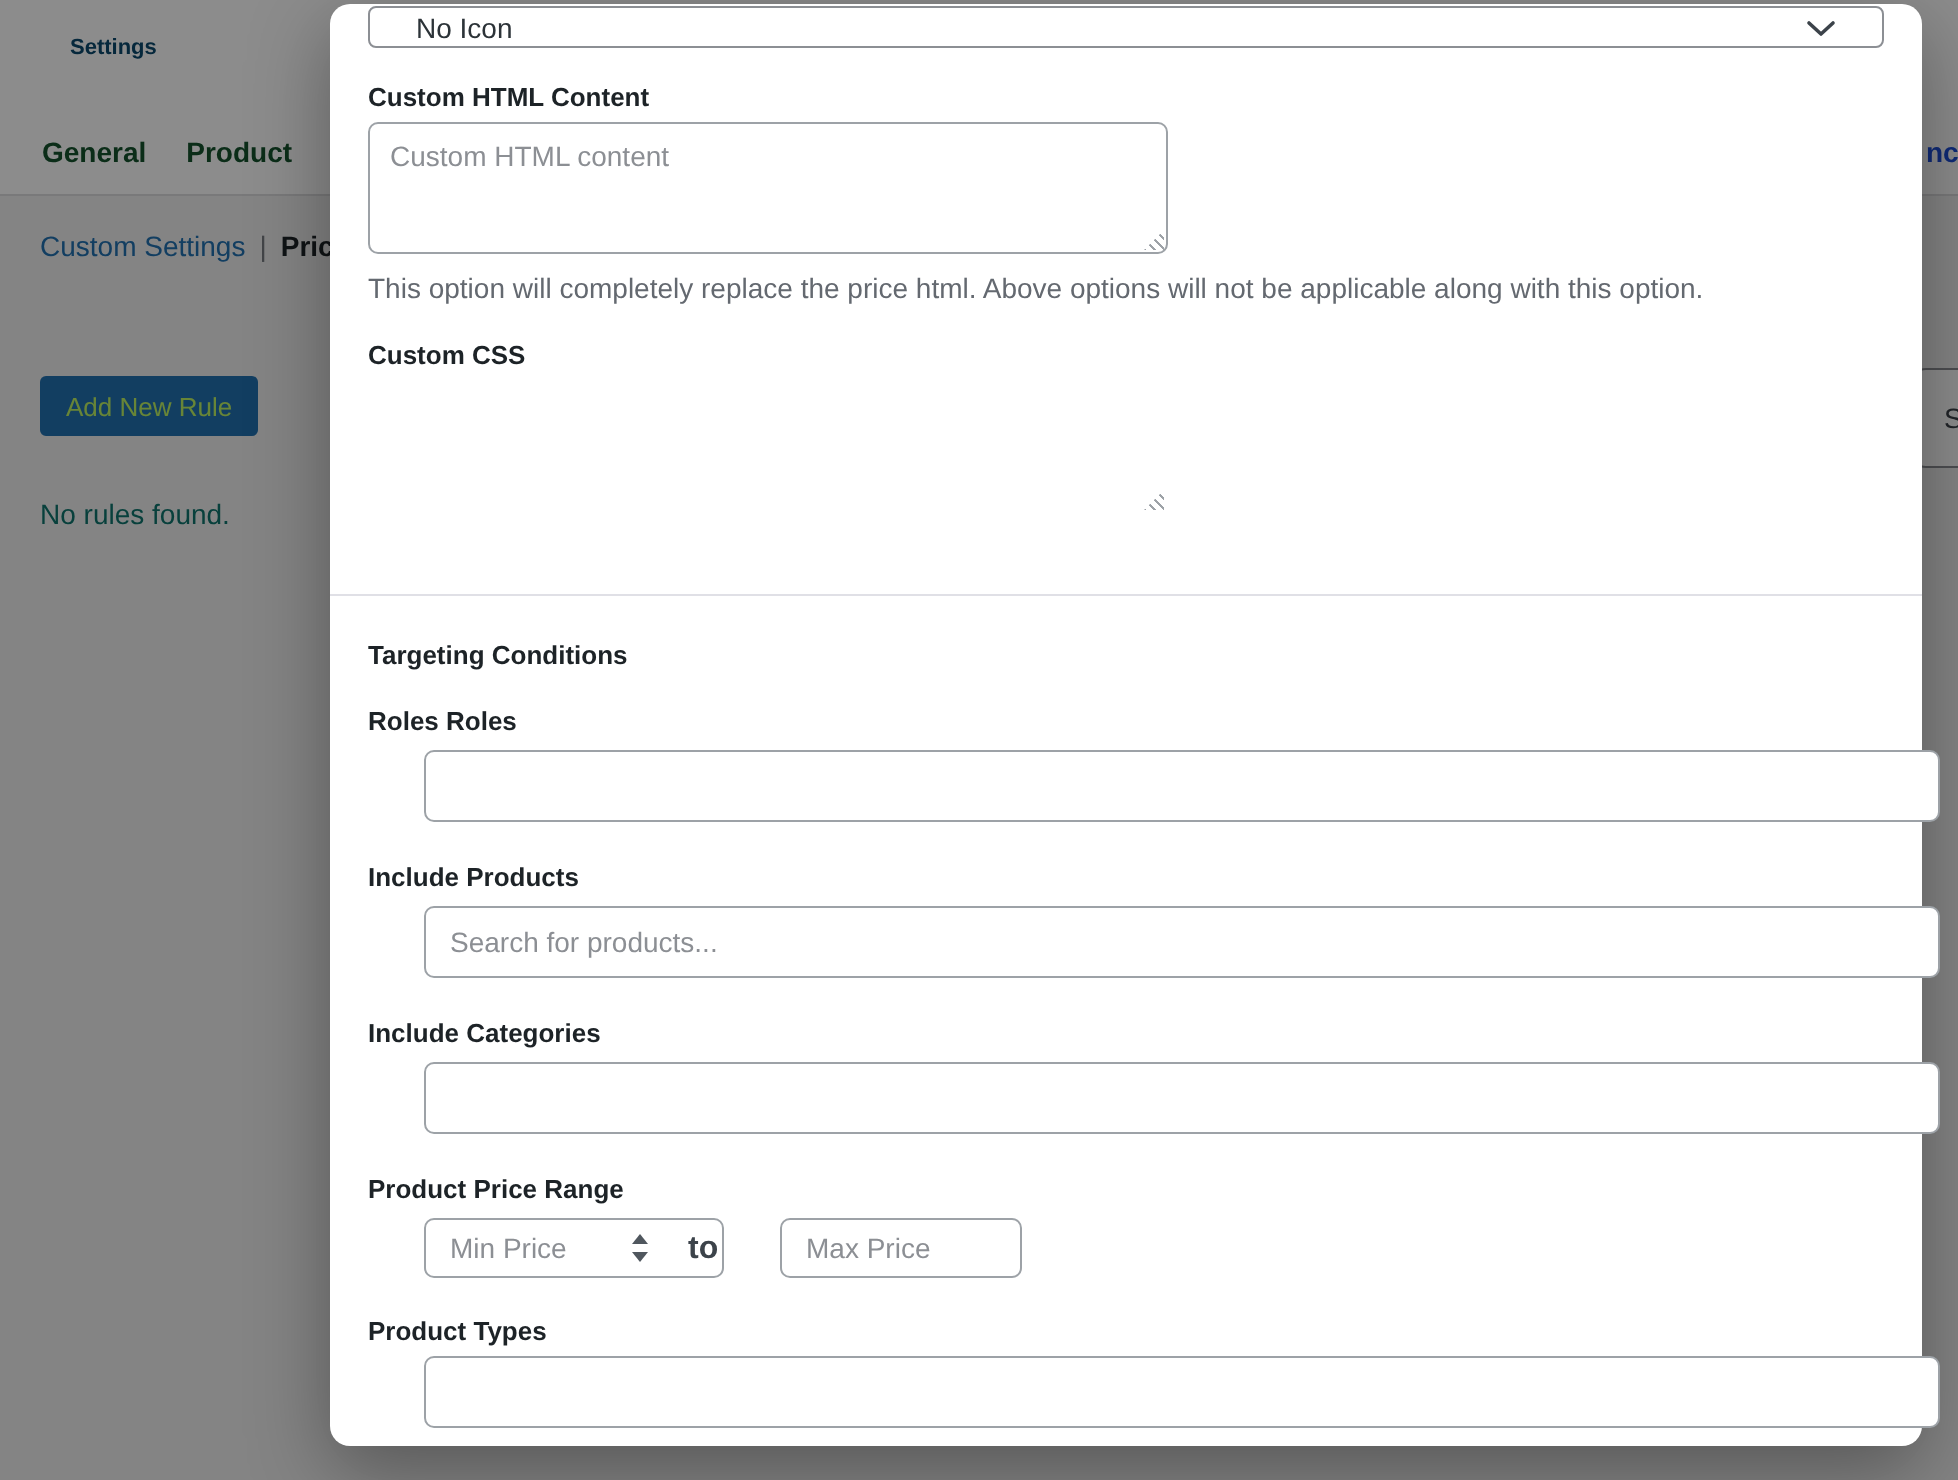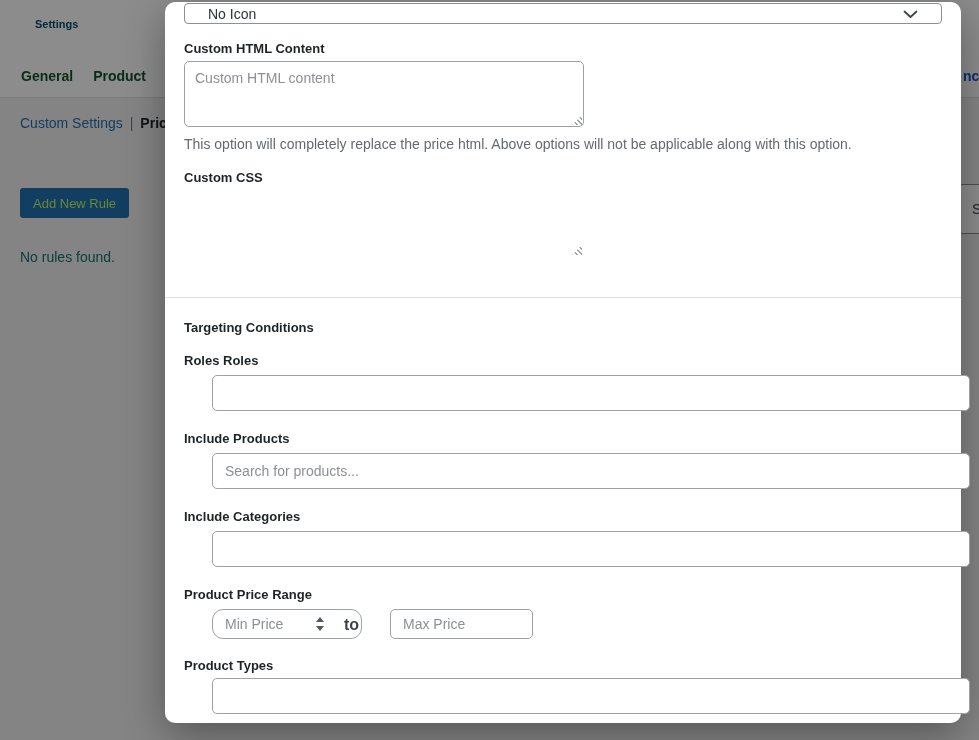--- a/index.html
+++ b/index.html
@@ -26,22 +26,22 @@
   
   .modal{position:absolute;left:165px;top:2px;width:796px;height:721px;background:#ffffff;border-radius:10px;box-shadow:0 12px 40px rgba(0,0,0,0.35);}
   .m-select{position:absolute;left:19px;top:1px;width:758px;height:21px;border:1px solid #8c8f94;border-radius:4px;display:flex;align-items:center;justify-content:space-between;padding:0 23px;font-size:14px;color:#2c3338;box-sizing:border-box;background:#fff;cursor:pointer;}
   .m-label{position:absolute;left:19px;font-size:13px;font-weight:700;color:#1d2327;}
   .ta{position:absolute;left:19px;width:400px;height:66px;border:1px solid #9da2a7;border-radius:5px;padding:8px 10px;font-size:14px;color:#2c3338;font-family:inherit;box-sizing:border-box;resize:none;background:#fff;}
   .ta::placeholder,.inp::placeholder{color:#8c8f94;opacity:1;}
   .grip{position:absolute;width:10px;height:10px;background:repeating-linear-gradient(45deg,#9da2a7 0 1px,transparent 1px 3.5px);clip-path:polygon(100% 0,100% 100%,0 100%);}
   .help{position:absolute;left:19px;top:134px;width:758px;font-size:14px;color:#646970;}
   .divider{position:absolute;left:0;right:0;top:295px;height:1px;background:#e0e0e6;}
   .inp{position:absolute;left:19px;width:758px;height:36px;border:1px solid #9da2a7;border-radius:5px;padding:0 12px;font-size:14px;color:#2c3338;font-family:inherit;box-sizing:border-box;background:#fff;margin-left:28px;}
-  .inp-min{top:607px;width:150px;height:30px;padding-right:30px;border-radius:11px;}
-  .inp-max{left:197px;top:607px;width:143px;height:30px;}
+  .inp-min{top:607px;width:150px;height:30px;padding-right:30px;}
+  .inp-max{left:197px;top:607px;width:121px;height:30px;}
   .stepper{position:absolute;left:145px;top:608px;width:20px;height:28px;display:flex;flex-direction:column;align-items:center;justify-content:center;gap:4px;cursor:pointer;}
   .arr-up{width:0;height:0;border-left:4px solid transparent;border-right:4px solid transparent;border-bottom:5px solid #50575e;}
   .arr-down{width:0;height:0;border-left:4px solid transparent;border-right:4px solid transparent;border-top:5px solid #50575e;}
   .to-label{position:absolute;left:179px;top:614px;font-size:16px;font-weight:600;color:#3c434a;}
   .chev{flex:0 0 auto;margin-top:1px;}
 </style>
 </head>
 <body>
 
 <div class="stage">

